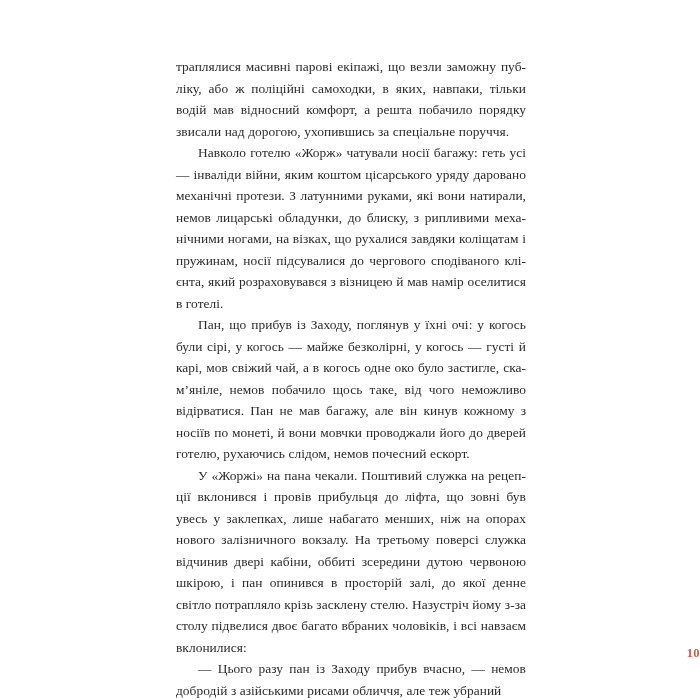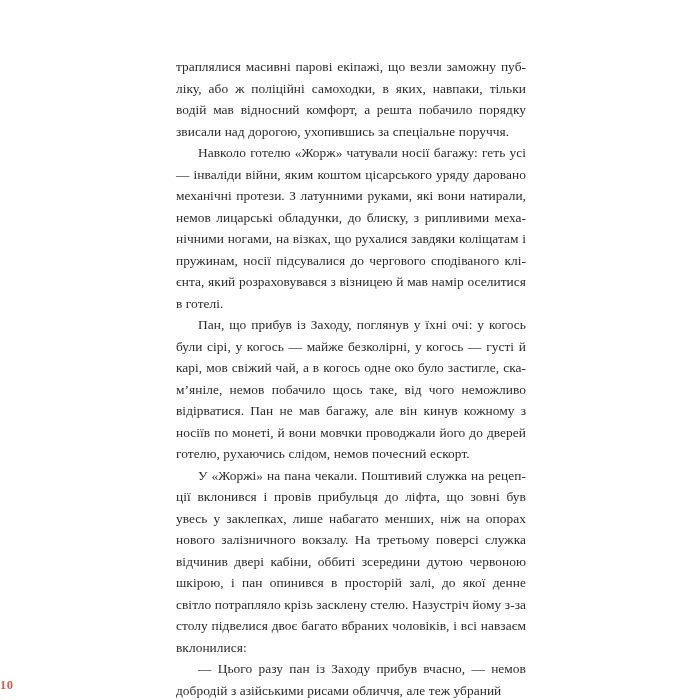--- a/index.html
+++ b/index.html
@@ -44,22 +44,22 @@
   }
 
   .para.first {
     text-indent: 0;
   }
 
   .folio {
     position: absolute;
     left: 0;
     right: 0;
-    top: 678px;
-    text-align: left;
+    top: 646px;
+    text-align: right;
     font-family: "Liberation Serif", "DejaVu Serif", serif;
     font-size: 12.5px;
     font-weight: 700;
     letter-spacing: 0.4px;
     color: #c8604f;
   }
 </style>
 </head>
 <body style="background: rgb(255, 255, 255);">
 

